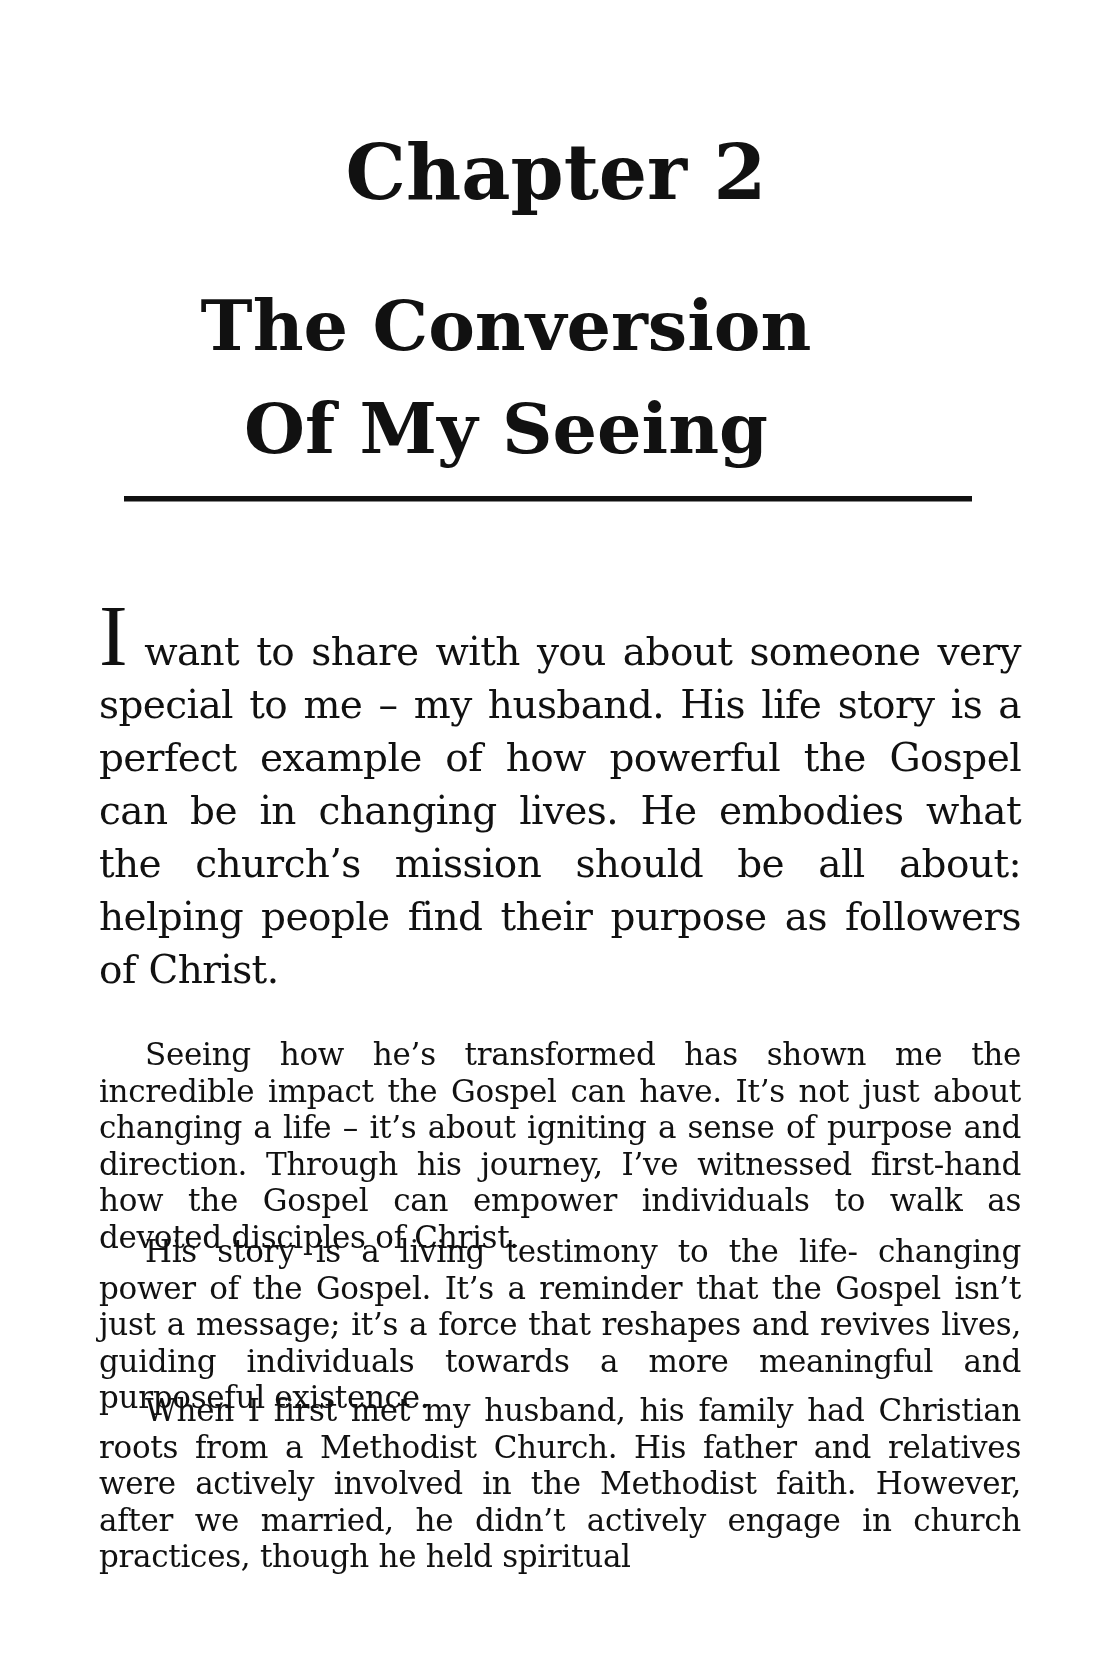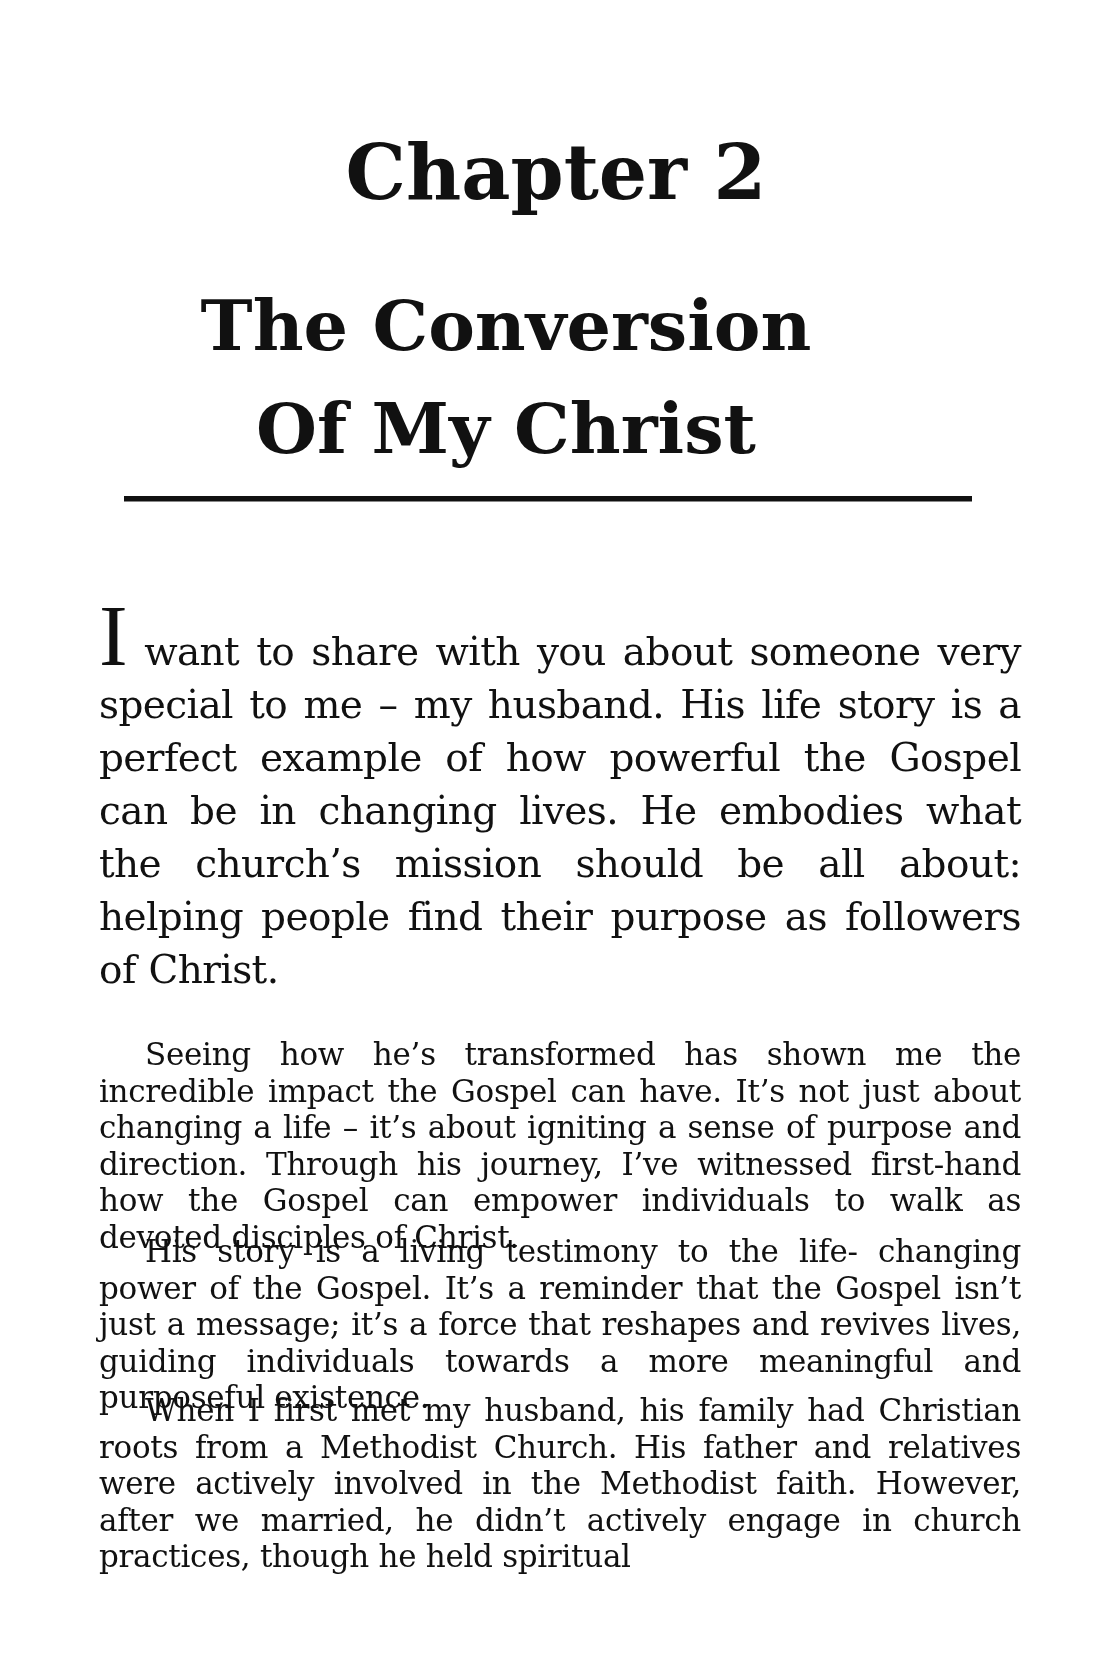--- a/index.html
+++ b/index.html
@@ -86,21 +86,21 @@
   </style>
 </head>
 <body>
 
 <div class="page">
 
   <h1 class="chapter-label">Chapter 2</h1>
 
   <h2 class="chapter-title">
     <span>The Conversion</span><br>
-    <span>Of My Christ</span>
+    <span>Of My Seeing</span>
   </h2>
 
   <div class="title-rule"></div>
 
   <p class="body-text lead-paragraph"><span class="drop-cap">I</span><span> want to share with you about someone very special to me – my husband. His life story is a perfect example of how powerful the Gospel can be in changing lives. He embodies what the church’s mission should be all about: helping people find their purpose as followers of Christ.</span></p>
 
   <p class="body-text paragraph p1">Seeing how he’s transformed has shown me the incredible impact the Gospel can have. It’s not just about changing a life – it’s about igniting a sense of purpose and direction. Through his journey, I’ve witnessed first-hand how the Gospel can empower individuals to walk as devoted disciples of Christ.</p>
 
   <p class="body-text paragraph p3">When I first met my husband, his family had Christian roots from a Methodist Church. His father and relatives were actively involved in the Methodist faith. However, after we married, he didn’t actively engage in church practices, though he held spiritual</p>
 

